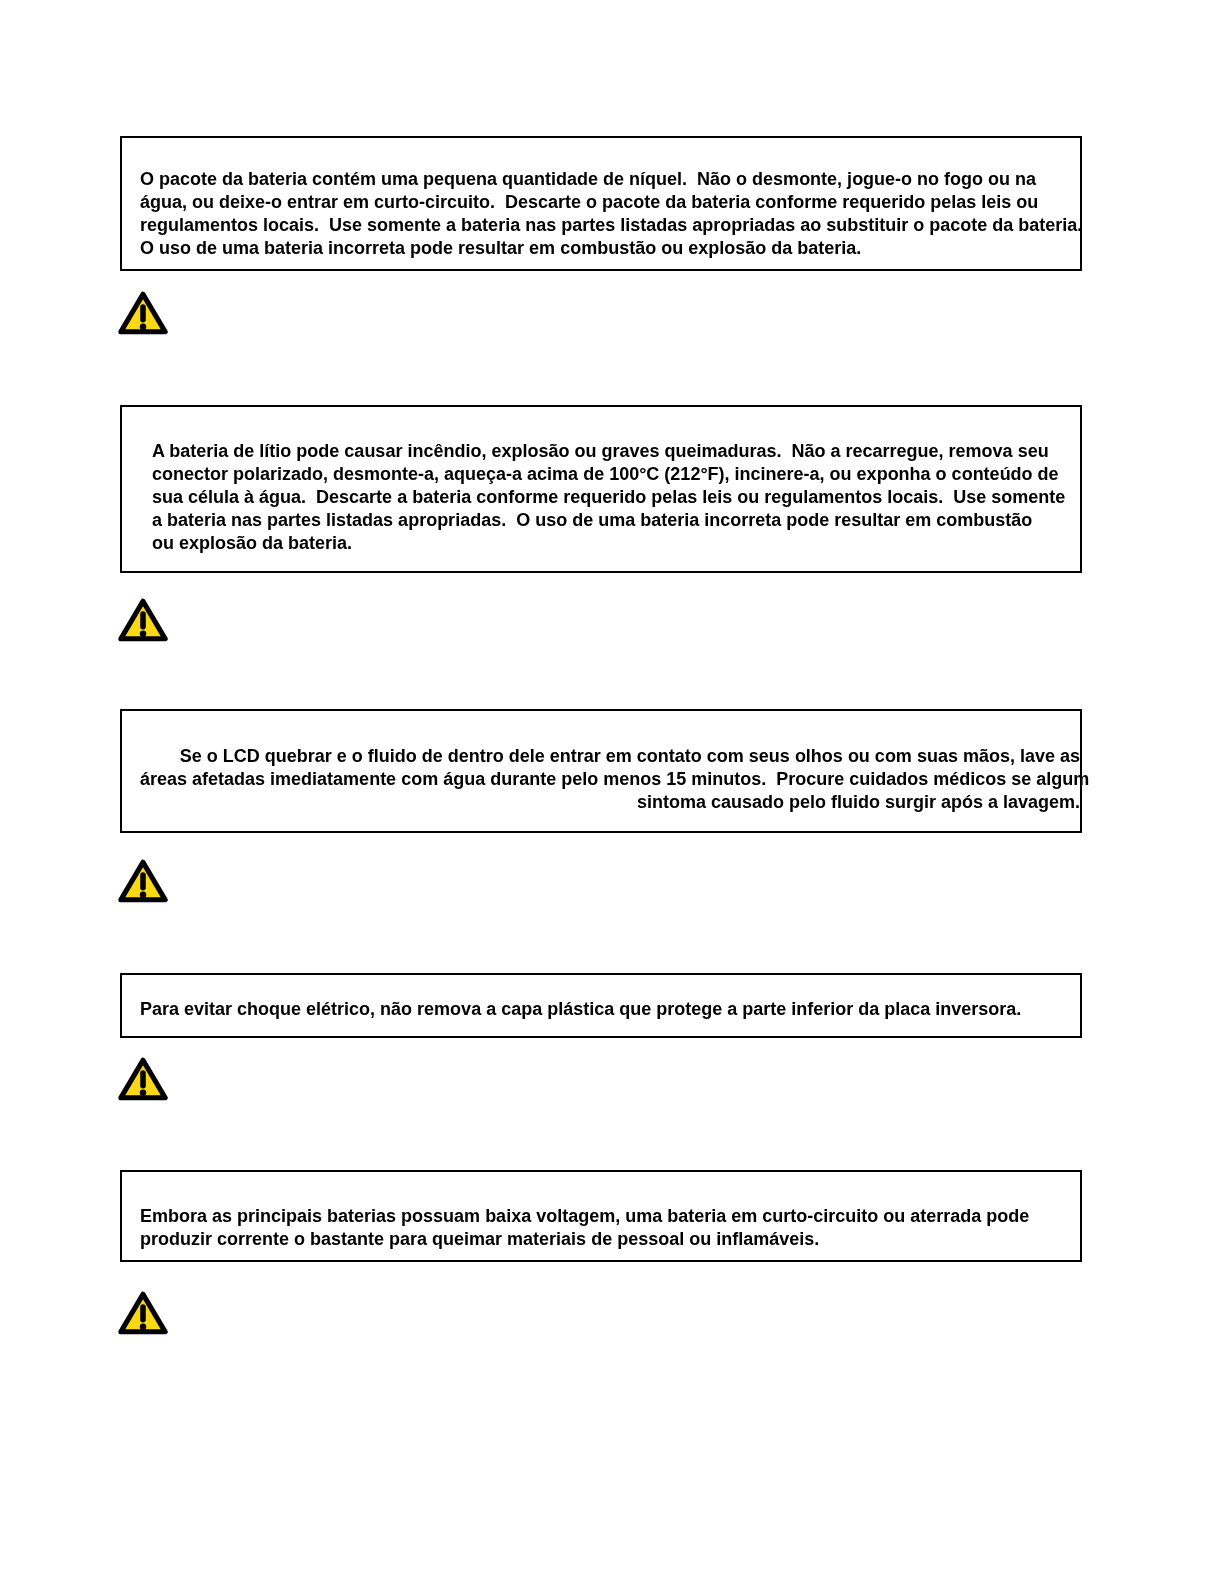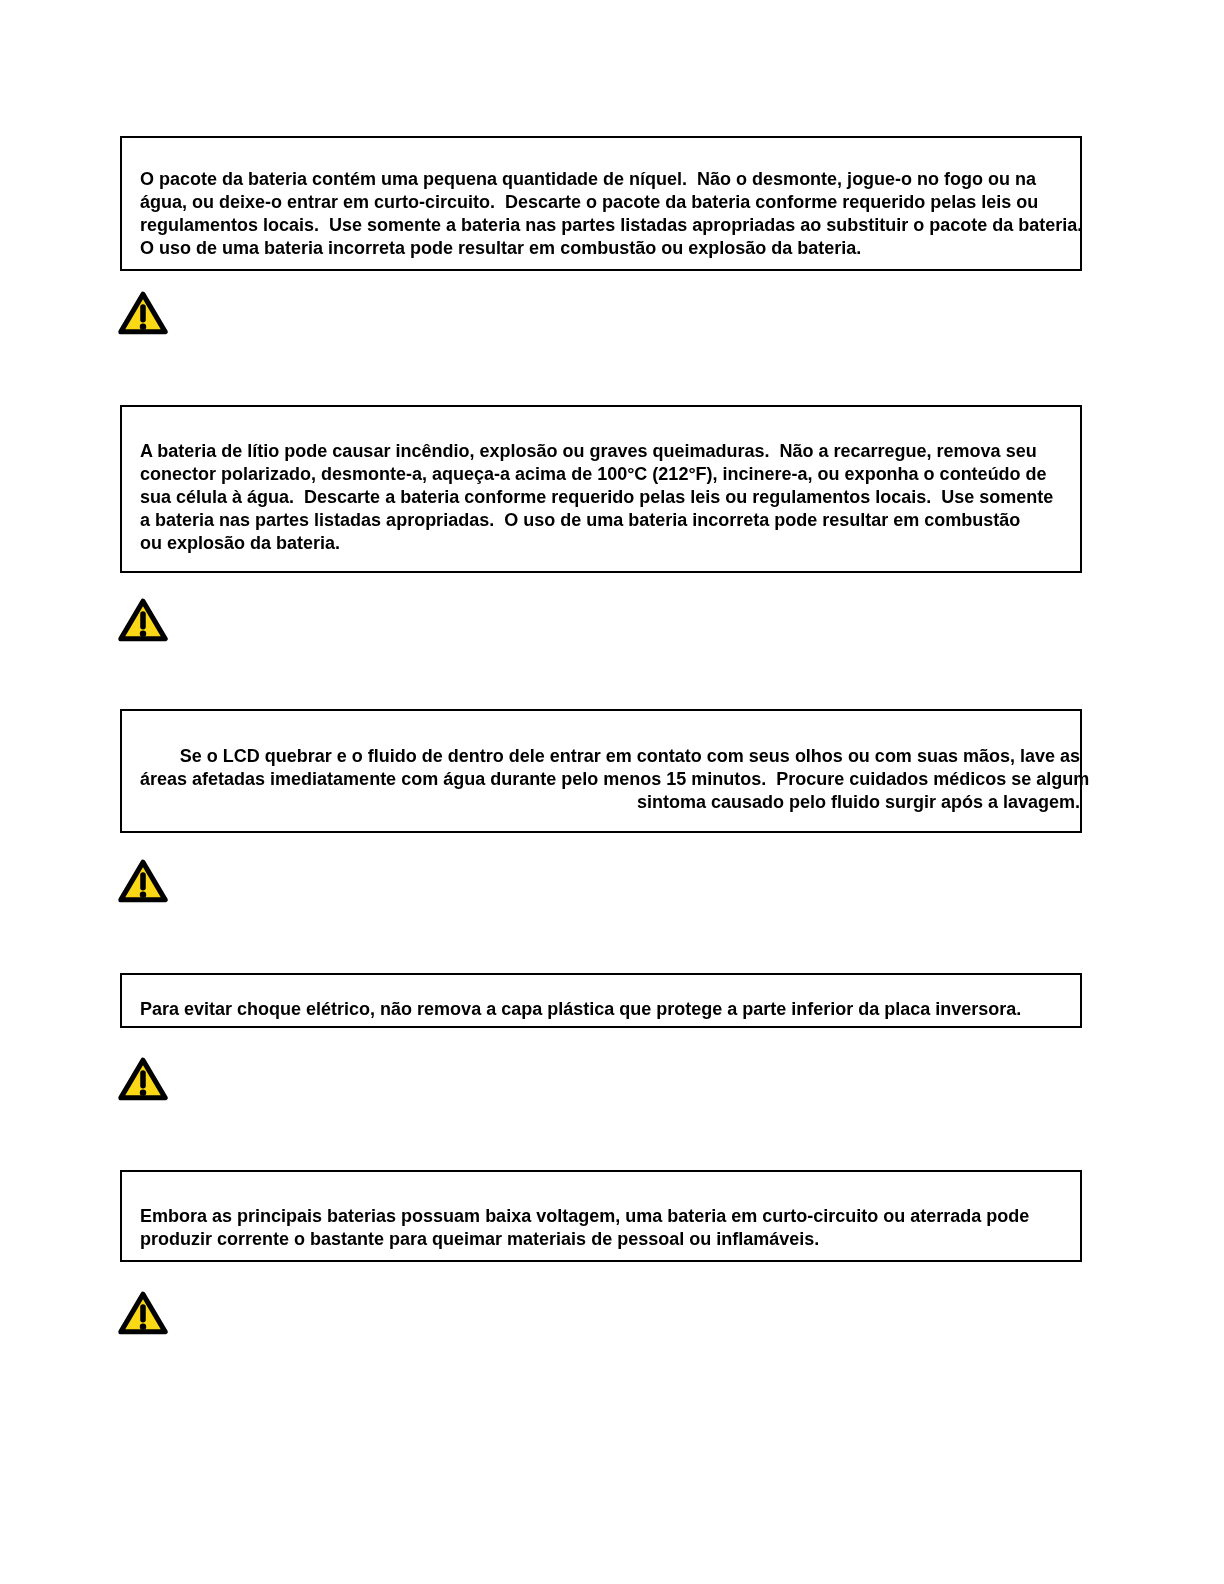--- a/index.html
+++ b/index.html
@@ -35,23 +35,23 @@
   .warn-icon {
     position: absolute;
     left: 117px;
     width: 52px;
     height: 46px;
   }
   .warn-icon svg { display: block; width: 100%; height: 100%; }
 
   
   .box-0 { top: 136px;  height: 135px; padding-top: 30px; }
-  .box-1 { top: 405px;  height: 168px; padding-top: 33px; }
+  .box-1 { top: 405px;  height: 168px; padding-top: 33px; padding-left: 12px; }
   .box-2 { top: 709px;  height: 124px; padding-top: 34px; text-align: right; }
-  .box-3 { top: 973px;  height: 55px;  padding-top: 23px; }
+  .box-3 { top: 973px;  height: 65px;  padding-top: 23px; }
   .box-4 { top: 1170px; height: 92px;  padding-top: 33px; }
 
   .icon-0 { top: 290px; }
   .icon-1 { top: 597px; }
   .icon-2 { top: 858px; }
   .icon-3 { top: 1056px; }
   .icon-4 { top: 1290px; }
 </style>
 </head>
 <body>

